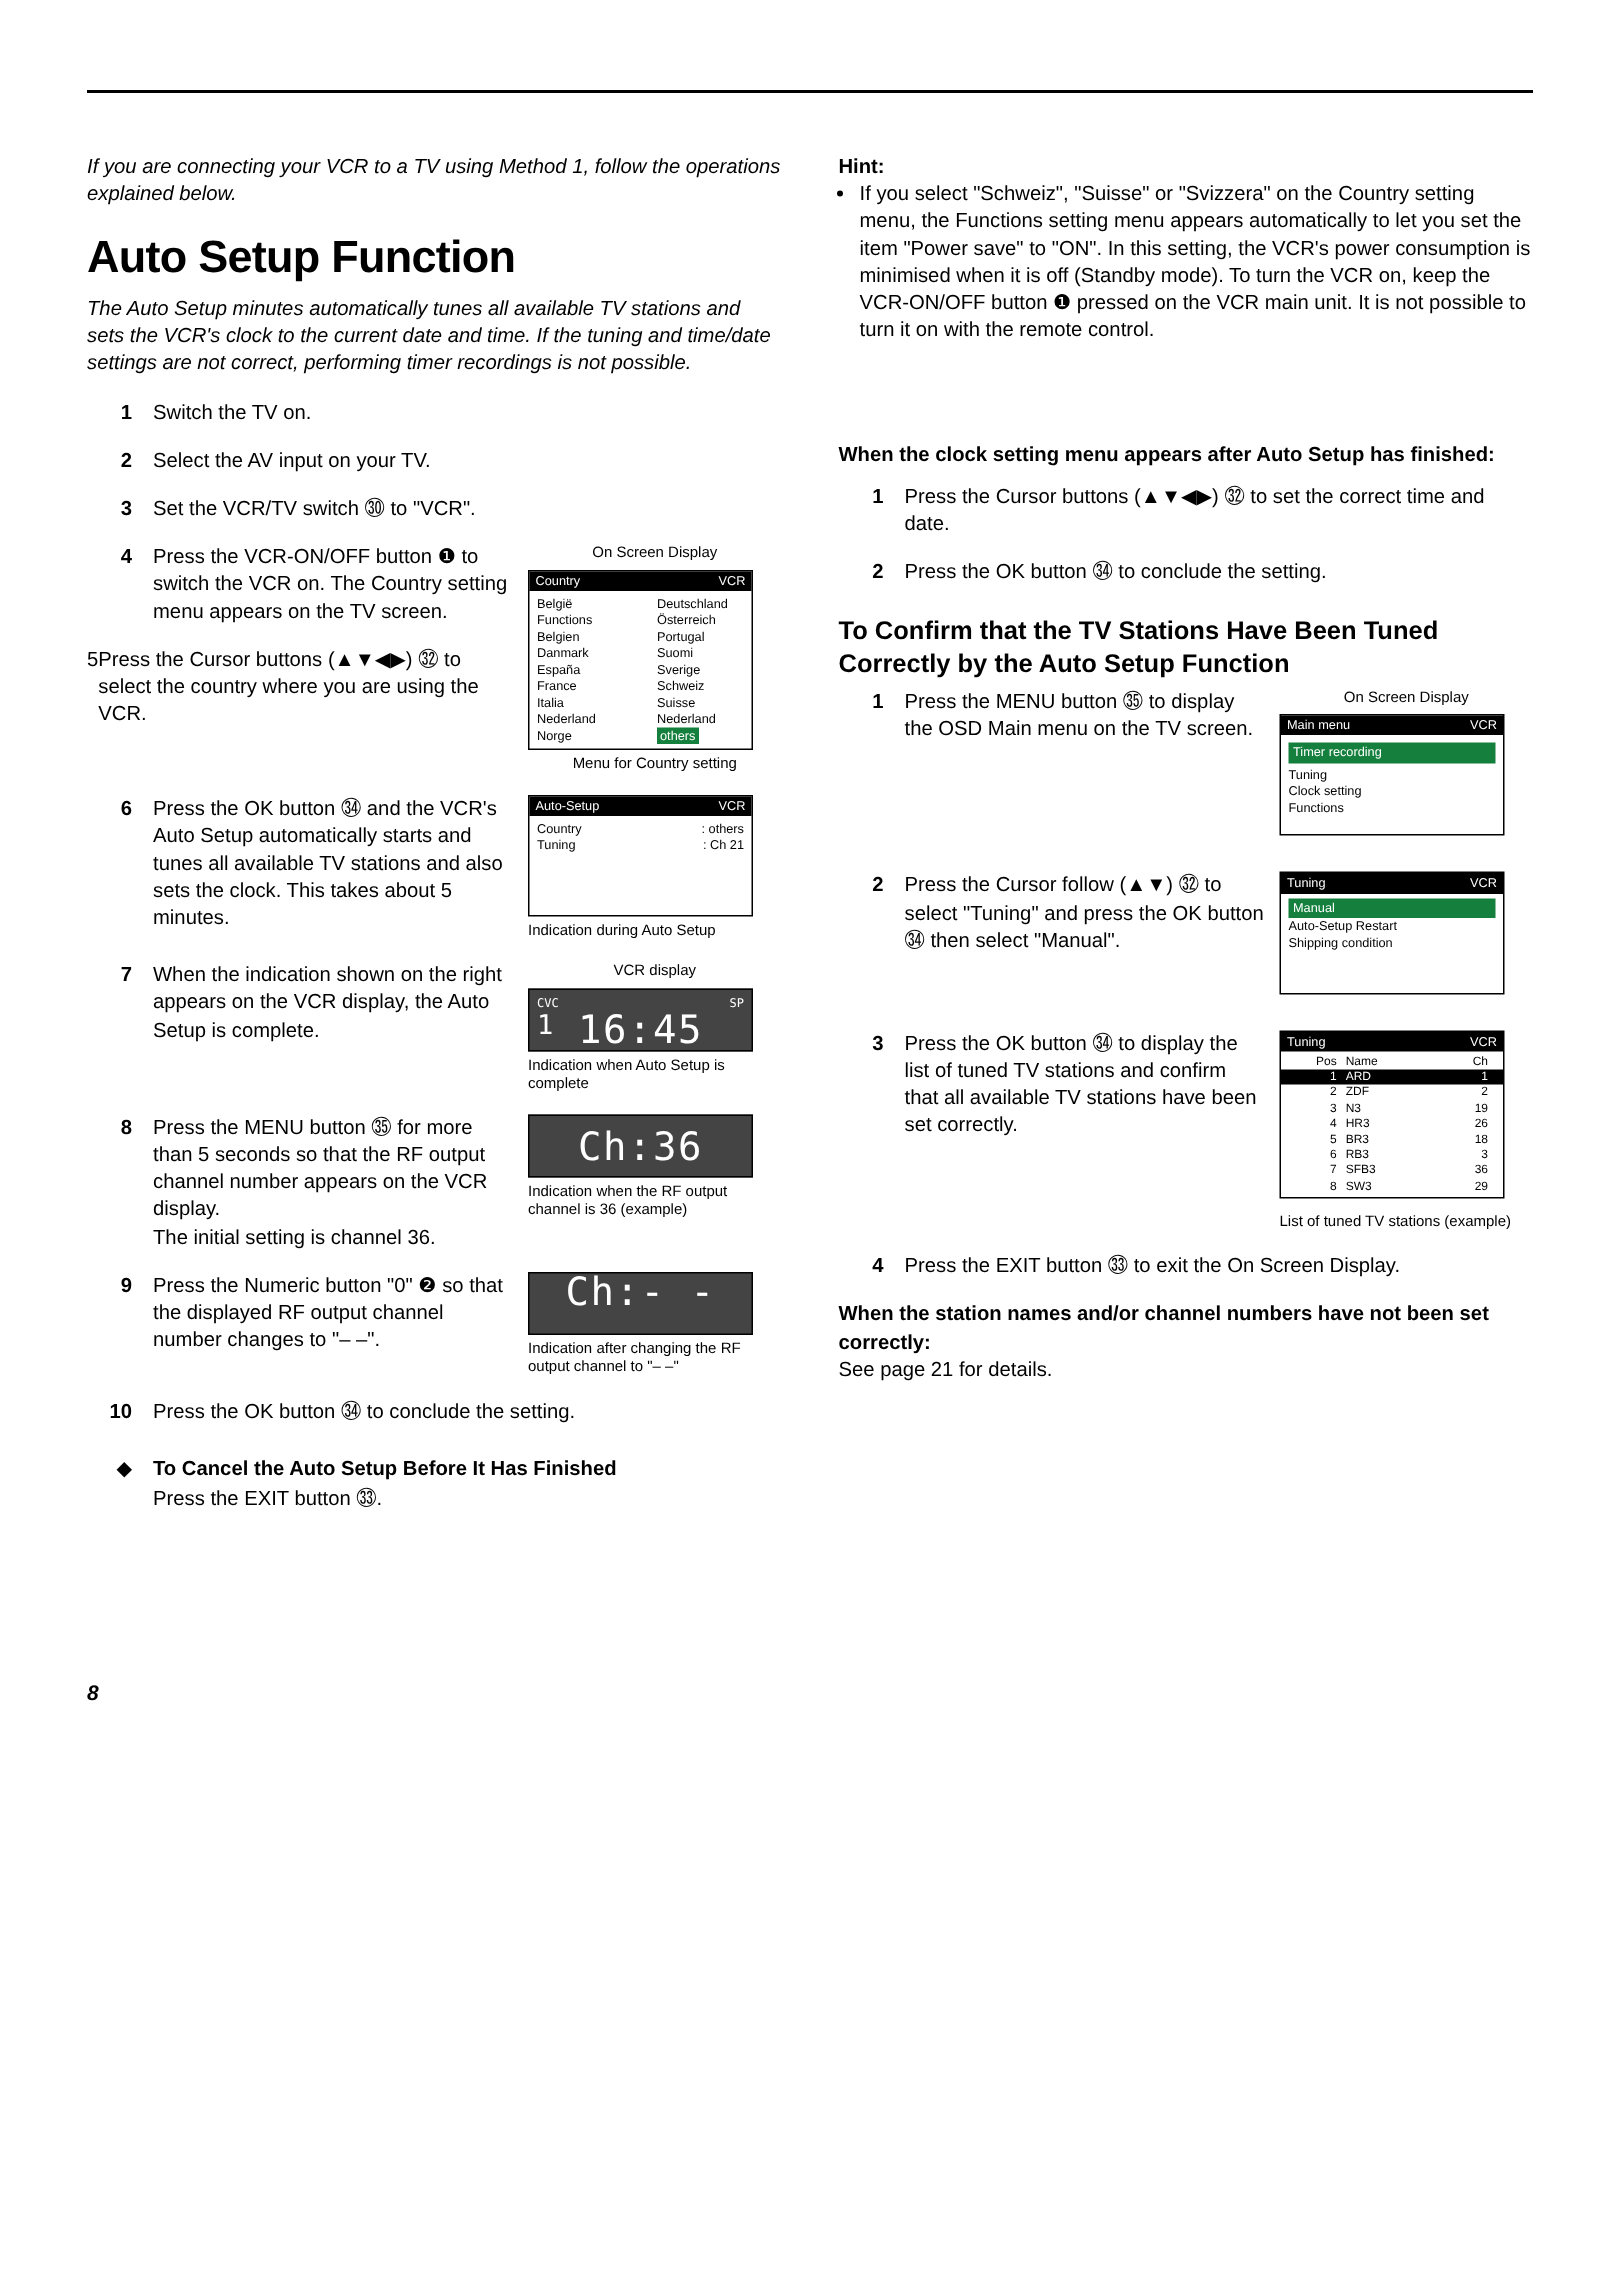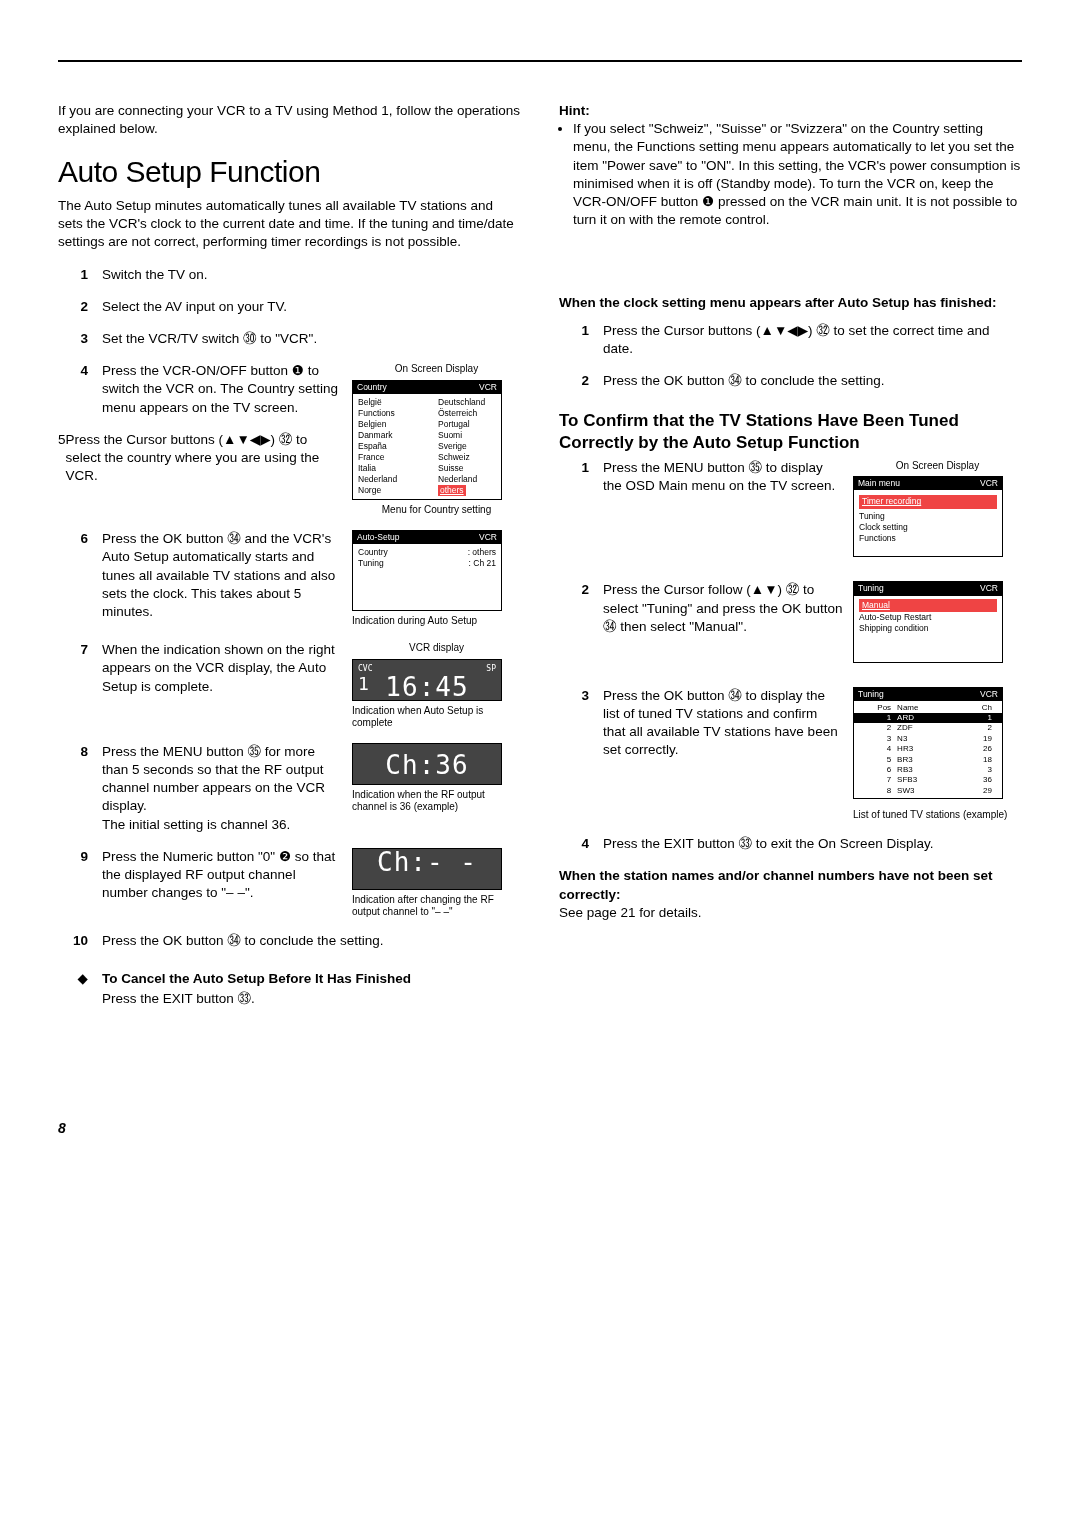--- a/index.html
+++ b/index.html
@@ -19,32 +19,33 @@
   .cols {
     display: flex;
     gap: 38px;
   }
   .col {
     flex: 1;
     min-width: 0;
   }
   h1 {
     font-size: 30px;
-    font-weight: normal;
+    font-weight: bold;
     margin: 14px 0 4px 0;
     letter-spacing: -0.5px;
   }
   h2 {
     font-size: 17px;
     font-weight: bold;
     margin: 20px 0 6px 0;
     line-height: 1.25;
   }
   .intro, .desc {
     margin: 0 0 14px 0;
+    font-style: italic;
   }
   ol.steps {
     list-style: none;
     padding: 0;
     margin: 0;
   }
   ol.steps > li {
     display: flex;
     margin-bottom: 14px;
   }
@@ -84,21 +85,21 @@
     display: flex;
     justify-content: space-between;
     padding: 1px 4px;
   }
   .osd-box .osd-body {
     padding: 3px 5px;
     min-height: 60px;
   }
   .osd-2col { display: flex; gap: 22px; }
   .osd-2col > div { flex: 1; }
-  .osd-hl { background: #ef4444; color: #fff; padding: 0 2px; display: inline-block; text-decoration: underline; }
+  .osd-hl { background: #15803d; color: #fff; padding: 0 2px; display: inline-block; }
   .osd-row { display:flex; }
   .osd-row > span:first-child { flex:1; }
   .vcr-lcd {
     background: #444;
     color: #fff;
     height: 42px;
     position: relative;
     font-family: monospace;
   }
   .vcr-lcd .top { display:flex; justify-content:space-between; font-size:8px; padding:4px 5px 0 5px;}

